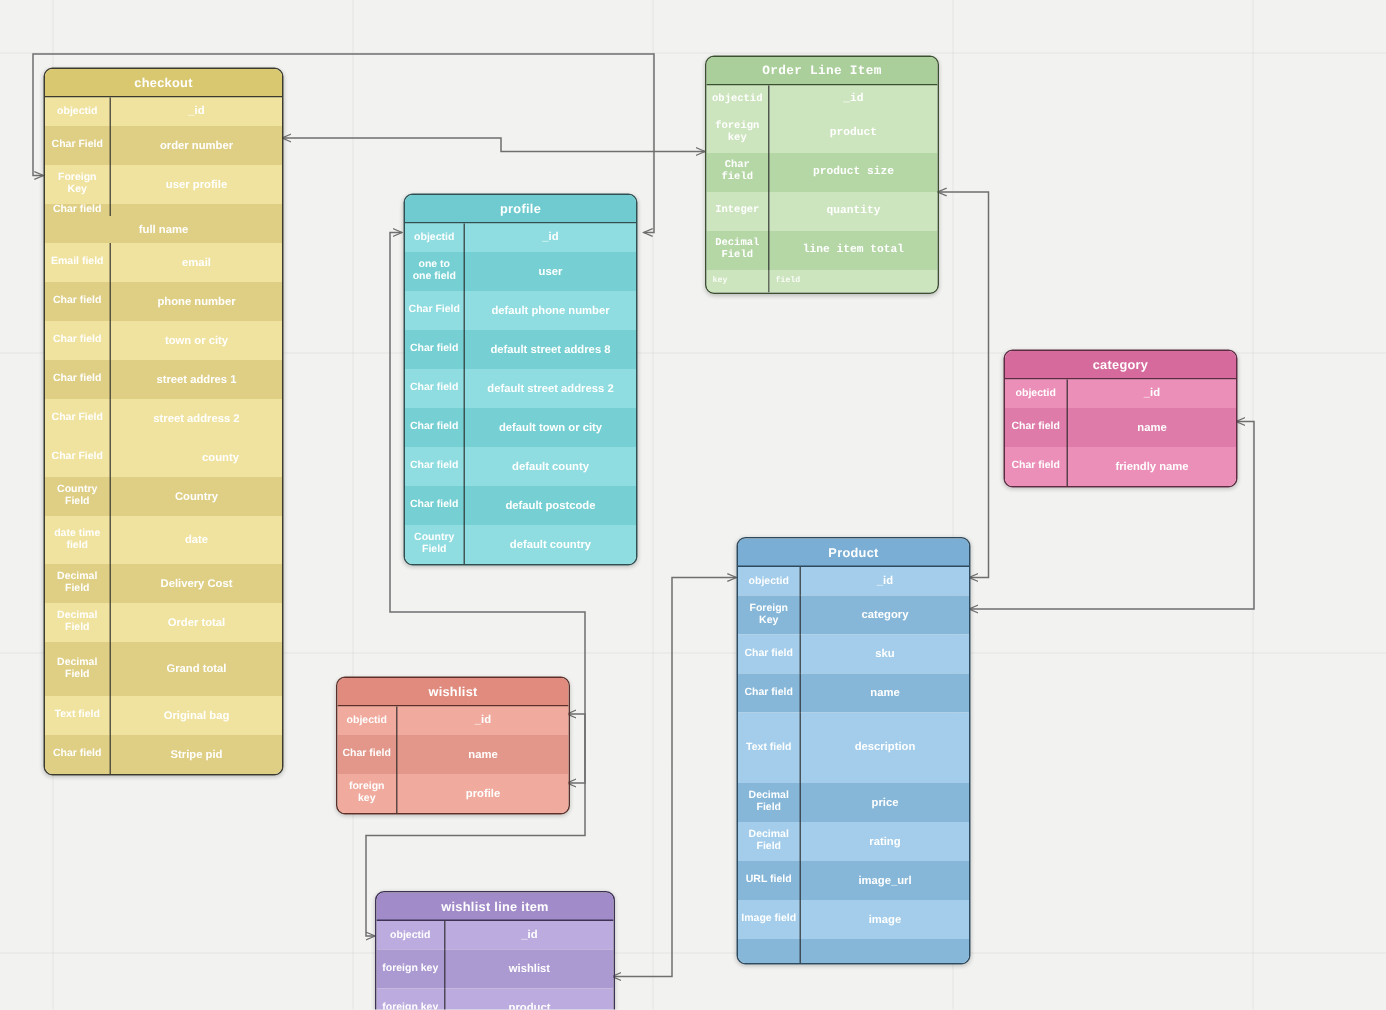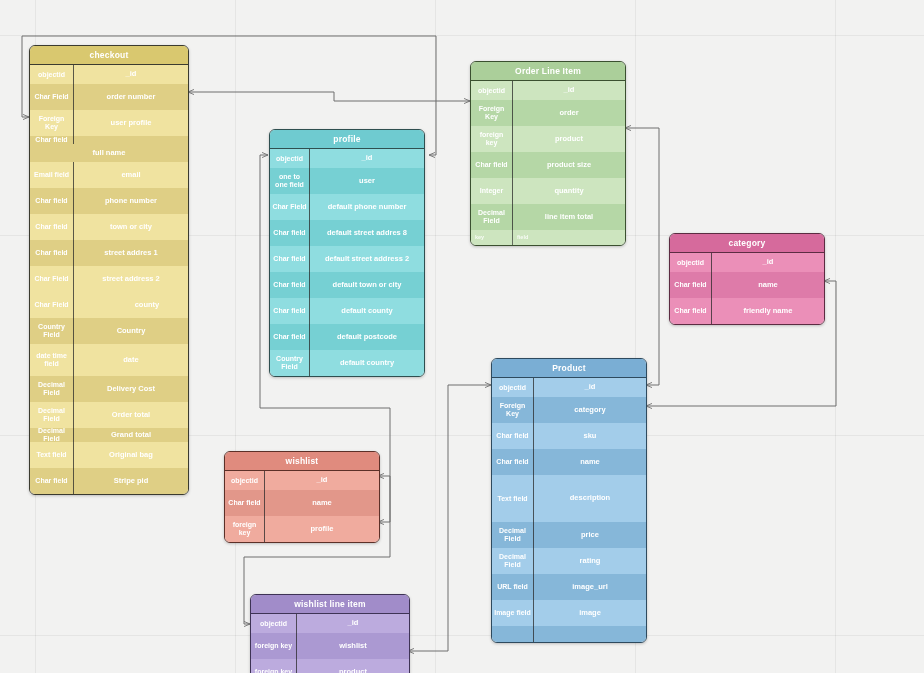--- a/index.html
+++ b/index.html
@@ -151,21 +151,21 @@
             <div class="nm">date</div>
           </div>
           <div class="row" style="height: 26px; background: rgb(223, 207, 133);">
             <div class="ty" style="width: 44px;">Decimal Field</div>
             <div class="nm">Delivery Cost</div>
           </div>
           <div class="row" style="height: 26px; background: rgb(240, 227, 160);">
             <div class="ty" style="width: 44px;">Decimal Field</div>
             <div class="nm">Order total</div>
           </div>
-          <div class="row" style="height: 14px; background: rgb(223, 207, 133);">
+          <div class="row" style="height: 36px; background: rgb(223, 207, 133);">
             <div class="ty" style="width: 44px;">Decimal Field</div>
             <div class="nm">Grand total</div>
           </div>
           <div class="row" style="height: 26px; background: rgb(240, 227, 160);">
             <div class="ty" style="width: 44px;">Text field</div>
             <div class="nm">Original bag</div>
           </div>
           <div class="row" style="height: 26px; background: rgb(223, 207, 133);">
             <div class="ty" style="width: 44px;">Char field</div>
             <div class="nm">Stripe pid</div>
@@ -206,30 +206,26 @@
           <div class="row" style="height: 26px; background: rgb(118, 208, 211);">
             <div class="ty" style="width: 40px;">Char field</div>
             <div class="nm">default postcode</div>
           </div>
           <div class="row" style="height: 26px; background: rgb(143, 221, 224);">
             <div class="ty" style="width: 40px;">Country Field</div>
             <div class="nm">default country</div>
           </div>
         </div>
       </div>
-      <div class="ent" style="left: 470px; top: 61px; width: 154px; border: 1px solid rgb(59, 80, 48);">
+      <div class="ent" style="left: 470px; top: 37px; width: 154px; border: 1px solid rgb(59, 80, 48); font-family: Liberation Mono, monospace;">
         <div class="hdr" style="height: 18px; background: rgb(171, 207, 154); border-bottom: 1px solid rgb(59, 80, 48);">Order Line Item</div>
         <div class="rows">
           <div class="row" style="height: 19px; background: rgb(205, 229, 191);">
             <div class="ty" style="width: 42px;">objectid</div>
             <div class="nm">_id</div>
-          </div>
-          <div class="row" style="height: 26px; background: rgb(181, 215, 166);">
-            <div class="ty" style="width: 42px;">Foreign Key</div>
-            <div class="nm">order</div>
           </div>
           <div class="row" style="height: 26px; background: rgb(205, 229, 191);">
             <div class="ty" style="width: 42px;">foreign key</div>
             <div class="nm">product</div>
           </div>
           <div class="row" style="height: 26px; background: rgb(181, 215, 166);">
             <div class="ty" style="width: 42px;">Char field</div>
             <div class="nm">product size</div>
           </div>
           <div class="row" style="height: 26px; background: rgb(205, 229, 191);">

